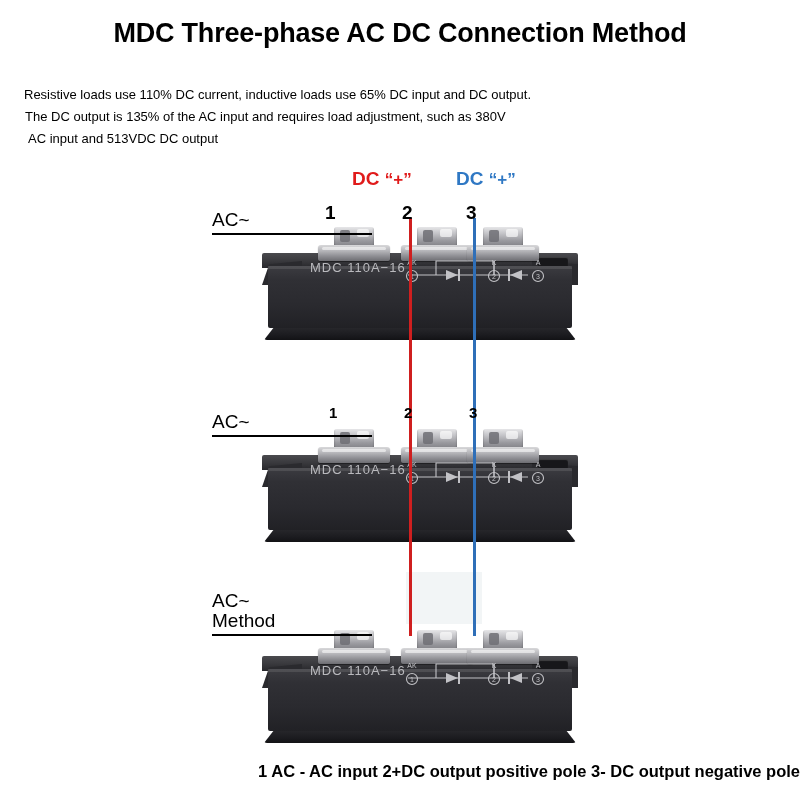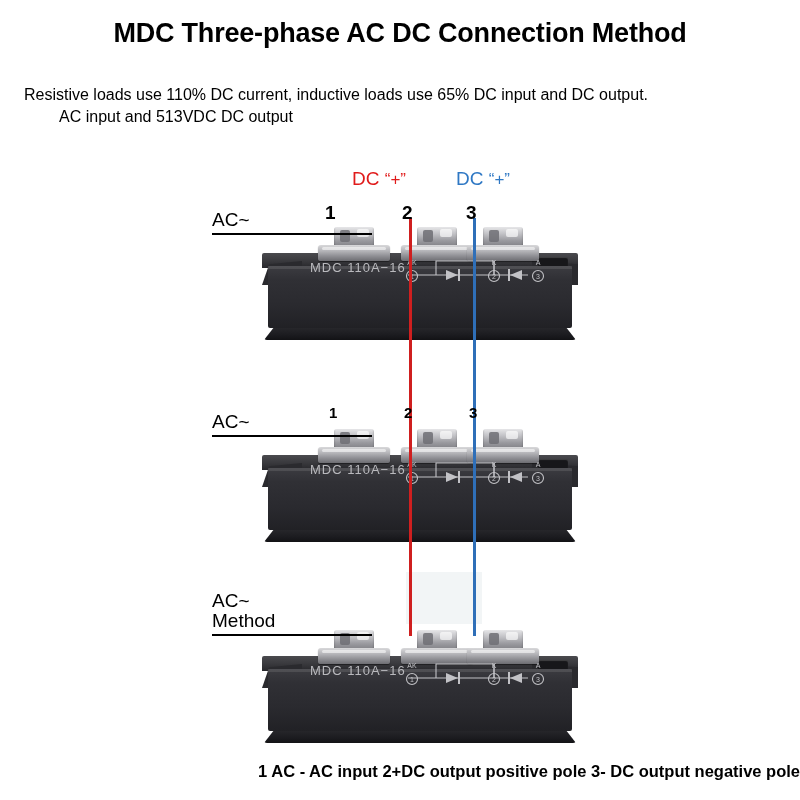--- a/index.html
+++ b/index.html
@@ -10,39 +10,39 @@
   }
   .stage{position:relative;width:800px;height:576px;}
 
   
   .title{
     position:absolute;left:0;top:18px;width:800px;text-align:center;
     font-size:27px;font-weight:bold;letter-spacing:-0.2px;
   }
   .desc{
     position:absolute;left:24px;top:84px;width:760px;
-    font-size:16px;line-height:22px;font-weight:normal;
+    font-size:13px;line-height:22px;font-weight:normal;
   }
   .desc div{white-space:nowrap;}
   .desc .l2{padding-left:1px;}
-  .desc .l3{padding-left:4px;margin-left:31px;}
+  .desc .l3{padding-left:4px;}
 
   .caption{
     position:absolute;left:0;top:762px;width:800px;text-align:right;
     font-size:16.5px;font-weight:bold;
   }
 
   .product-label{
     position:absolute;left:8px;top:470px;
     font-size:27px;font-weight:bold;letter-spacing:-0.5px;
   }
 
   
   .dc-labels{position:absolute;left:352px;top:168px;width:200px;height:26px;}
-  .dc-lab{position:absolute;font-size:19px;font-weight:normal;white-space:nowrap;}
+  .dc-lab{position:absolute;font-size:19px;font-weight:bold;white-space:nowrap;}
   .dc-red{left:0;top:0;color:#e01b1b;}
   .dc-blue{left:104px;top:0;color:#2f78c4;}
   .dc-lab .q{font-size:17px;}
 
   
   .bus{position:absolute;width:3px;z-index:6;}
   .bus-red{background:#cf1f1f;}
   .bus-blue{background:#2f6fb8;}
 
   
@@ -138,20 +138,21 @@
 </style>
 </head>
 <body>
 
 <div class="stage">
 
   <div class="title">MDC Three-phase AC DC Connection Method</div>
 
   <div class="desc">
     <div class="l1">Resistive loads use 110% DC current, inductive loads use 65% DC input and DC output.</div>
+    <div class="l2">The DC output is 135% of the AC input and requires load adjustment, such as 380V</div>
     <div class="l3">AC input and 513VDC DC output</div>
   </div>
 
 
   <div class="dc-labels">
     <div class="dc-lab dc-red">
       <span>DC</span>
       <span class="q">“+”</span>
     </div>
     <div class="dc-lab dc-blue">

